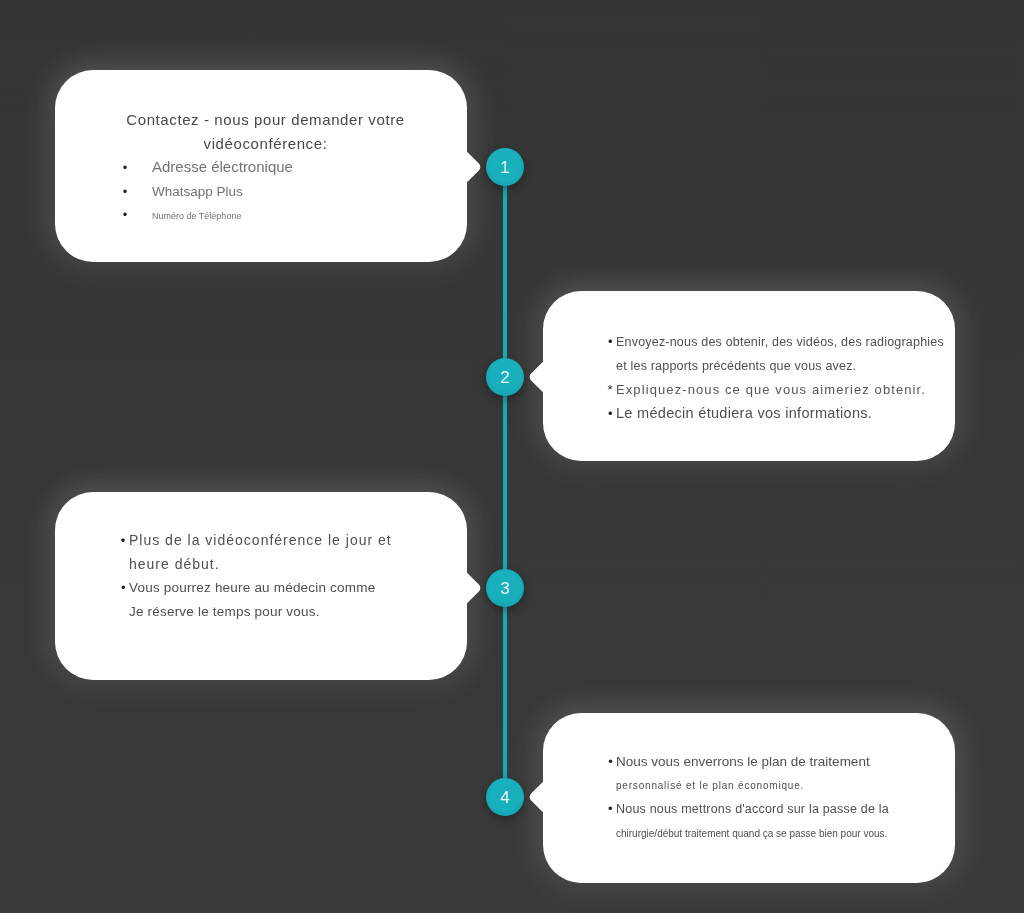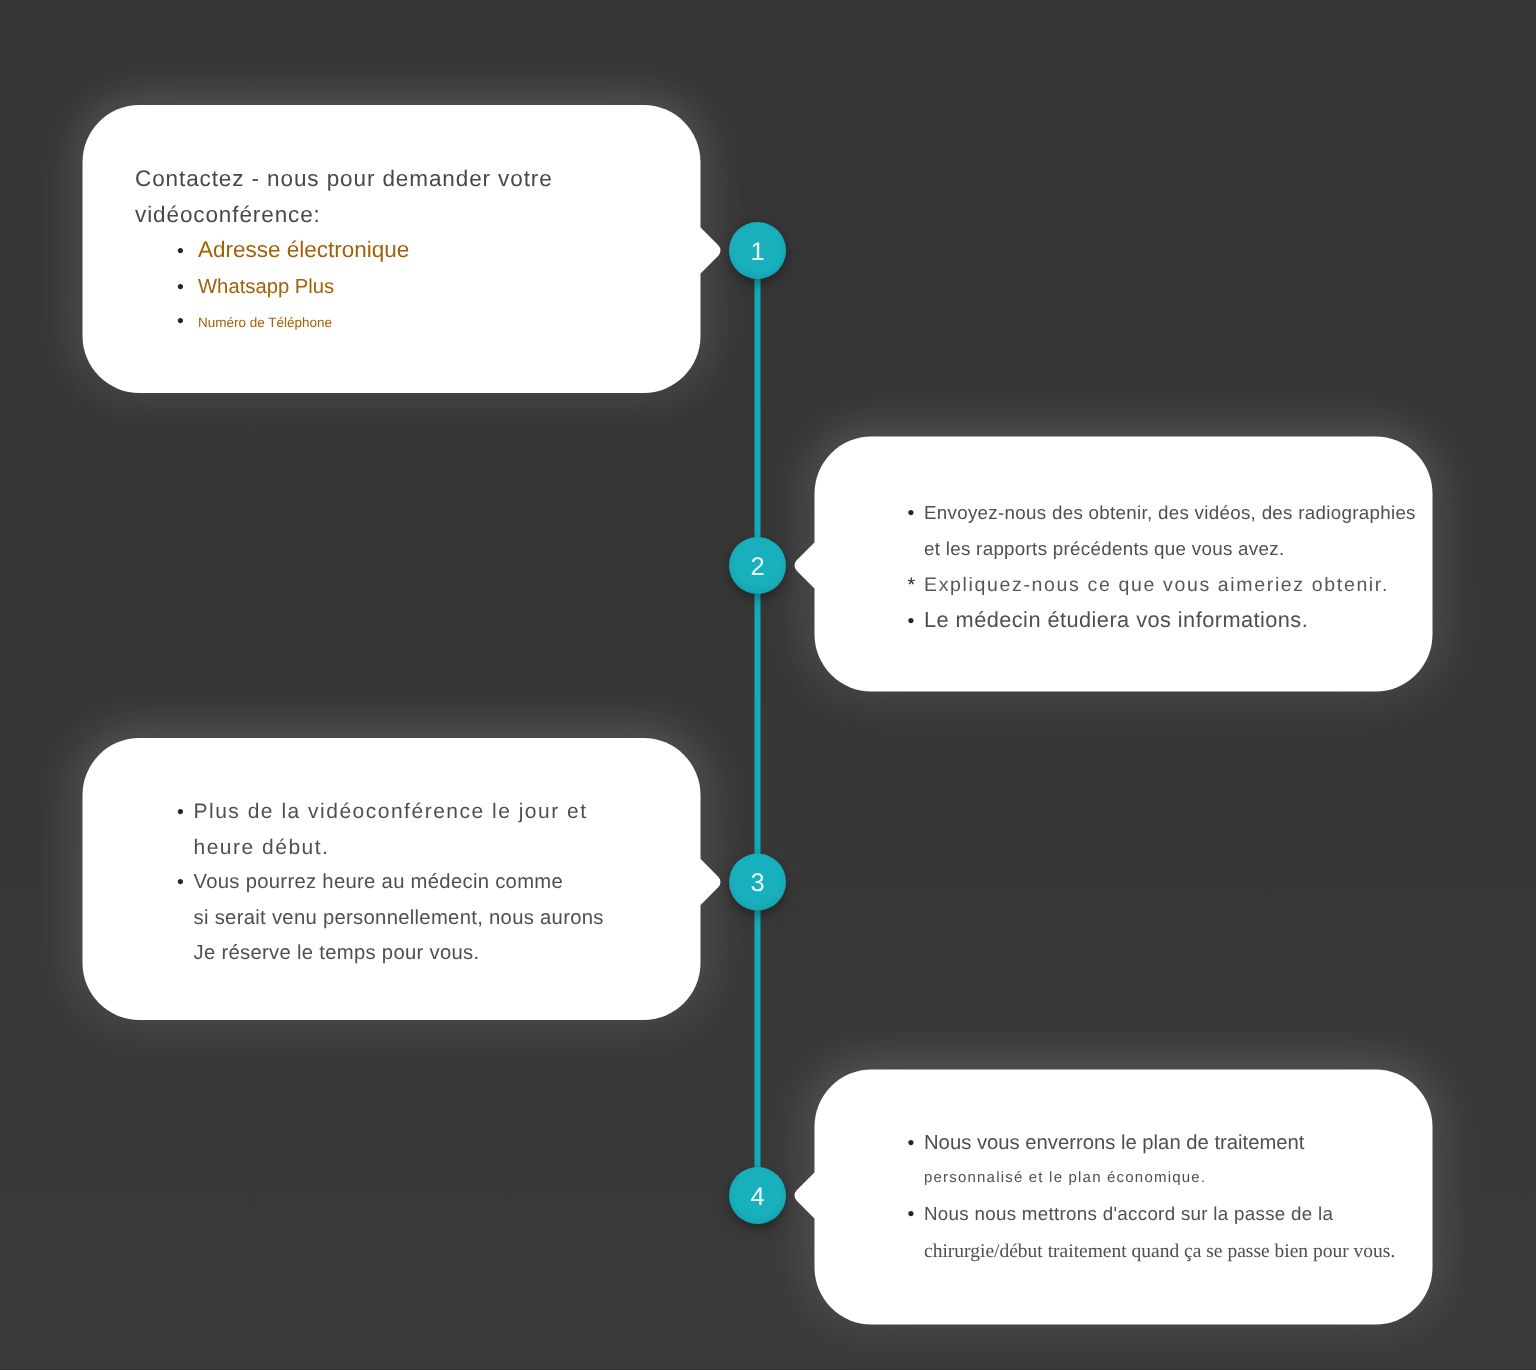--- a/index.html
+++ b/index.html
@@ -14,49 +14,49 @@
     position:absolute;left:486px;width:38px;height:38px;border-radius:50%;
     background:#17b0bc;display:flex;align-items:center;justify-content:center;
     box-shadow:0 3px 8px rgba(0,0,0,0.35), inset 0 -2px 4px rgba(0,0,0,0.08);
   }
   .node span{color:#eefcfd;font-size:17px;line-height:1;}
   .n1{top:148px}.n2{top:358px}.n3{top:569px}.n4{top:778px}
   
   .card{
     position:absolute;width:412px;background:#ffffff;border-radius:38px;
     box-shadow:0 0 26px 7px rgba(255,255,255,0.17), 0 8px 22px rgba(0,0,0,0.30);
-    box-sizing:border-box;color:#4f4f4f;
+    box-sizing:border-box;color:#4f4f4f;text-align:center;
   }
   .card1{left:55px;top:70px;height:192px;padding:38px 26px 0 35px;}
   .card2{left:543px;top:291px;height:170px;padding:39px 22px 0 62px;}
   .card3{left:55px;top:492px;height:188px;padding:37px 22px 0 63px;}
   .card4{left:543px;top:713px;height:170px;padding:37px 22px 0 62px;}
   .tail{position:absolute;width:26px;height:26px;background:#ffffff;transform:rotate(45deg);border-radius:5px;}
   .tail-r{right:-10px;}
   .tail-l{left:-10px;}
   .card1 .tail{top:84px}
   .card2 .tail{top:73px}
   .card3 .tail{top:83px}
   .card4 .tail{top:71px}
   
   .line{display:flex;align-items:baseline;line-height:23.5px;white-space:nowrap;}
   .marker{flex:none;width:11px;font-size:13px;color:#262626;}
   .card1 .marker{width:14px;}
   .title{font-size:15px;letter-spacing:0.6px;color:#484848;line-height:23.5px;}
   .links{margin-left:28px;}
-  .link{color:#a16207;text-decoration:none;}
+  .link{color:#737373;text-decoration:none;margin-left:20px;}
   .s15{font-size:15px;}
   .s145{font-size:14.5px;letter-spacing:0.3px;}
   .s14ls{font-size:14px;letter-spacing:1px;}
   .s135{font-size:13.5px;letter-spacing:0.2px;}
   .s13ls{font-size:13px;letter-spacing:1.1px;color:#575757;}
   .s13{font-size:13.5px;}
   .s125{font-size:12.5px;letter-spacing:0.2px;}
   .s15ls{font-size:10px;letter-spacing:0.8px;}
-  .s11{font-size:13px;font-family:Liberation Serif, serif;}
+  .s11{font-size:10px;}
   .s9{font-size:9px;}
 </style>
 </head>
 <body>
 
 <div class="stage">
 
   <div class="tl-line"></div>
 
   <div class="node n1">
@@ -121,24 +121,20 @@
     <div class="line s14ls">
       <span class="marker"></span>
       <span>heure début.</span>
     </div>
     <div class="line s135">
       <span class="marker">•</span>
       <span>Vous pourrez heure au médecin comme</span>
     </div>
     <div class="line s135">
       <span class="marker"></span>
-      <span>si serait venu personnellement, nous aurons</span>
-    </div>
-    <div class="line s135">
-      <span class="marker"></span>
       <span>Je réserve le temps pour vous.</span>
     </div>
   </div>
 
   <div class="card card4">
     <div class="tail tail-l"></div>
     <div class="line s13">
       <span class="marker">•</span>
       <span>Nous vous enverrons le plan de traitement</span>
     </div>

